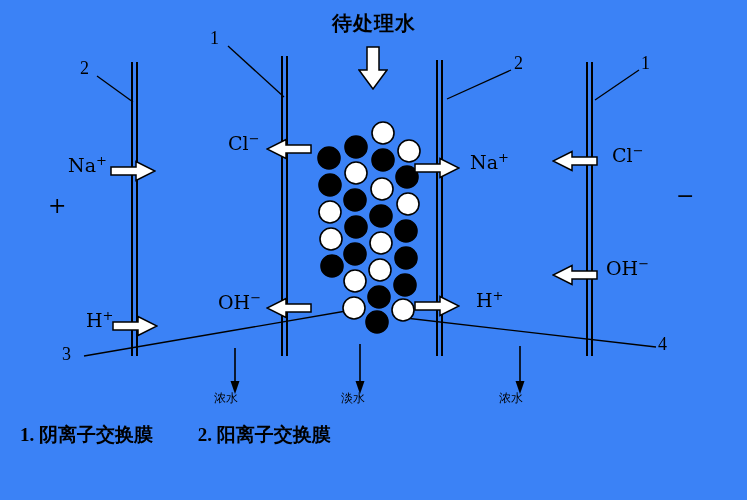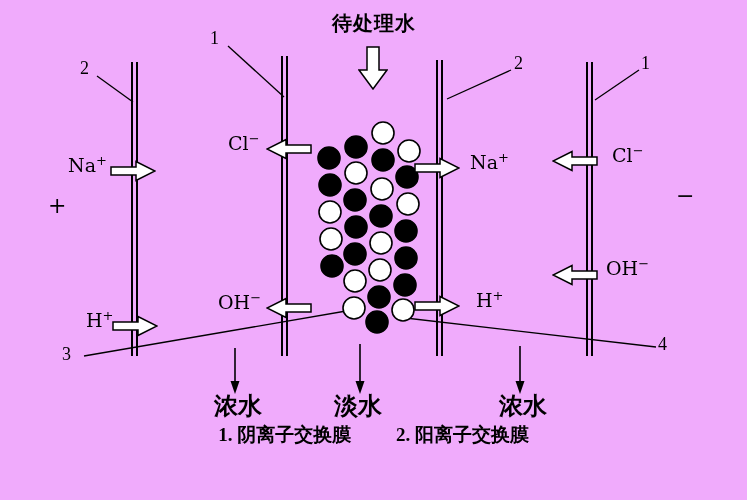--- a/index.html
+++ b/index.html
@@ -1,34 +1,34 @@
 <!DOCTYPE html>
 <html><head>
 <meta charset="utf-8">
 <style>
   html,body { margin:0; padding:0; background:#fff; }
   .canvas {
-    position:relative; width:747px; height:500px; background:#f0abfc;
+    position:relative; width:747px; height:500px; background:#3b82f6;
     font-family:"Liberation Serif","DejaVu Serif",serif; color:#000; overflow:hidden;
   }
   .abs { position:absolute; }
   .membrane {
     position:absolute; width:3px; z-index:1;
     border-left:2px solid #000; border-right:2px solid #000;
   }
   .cjk { font-weight:600; font-size:20px; letter-spacing:1px; white-space:nowrap; }
   .ion { font-size:19px; z-index:3; white-space:nowrap; font-family:"DejaVu Serif","Liberation Serif",serif; }
   .ion sup { font-size:13px; }
   .num { font-size:18px; z-index:3; }
   .sign { font-size:22px; z-index:3; font-family:"DejaVu Serif",serif; }
   .arrow-svg { position:absolute; z-index:4; }
   #overlay { position:absolute; left:0; top:0; z-index:2; pointer-events:none; }
-  .legend-row { width:747px; text-align:center; font-weight:600; font-size:19px; white-space:nowrap; }
+  .legend-row { width:747px; font-weight:600; font-size:19px; white-space:nowrap; }
   .legend-item { margin:0 20px; }
-  .outlet { font-weight:700; font-size:24px; z-index:3; white-space:nowrap; }
+  .outlet { font-weight:400; font-size:12px; z-index:3; white-space:nowrap; }
 </style>
 </head>
 <body>
 
 <div class="canvas">
 
   <svg id="overlay" width="747" height="500">
       <line x1="228" y1="46" x2="284" y2="97" stroke="#000000" stroke-width="1.3"></line>
       <line x1="97" y1="76" x2="133" y2="102" stroke="#000000" stroke-width="1.3"></line>
       <line x1="511" y1="70" x2="447" y2="99" stroke="#000000" stroke-width="1.3"></line>
@@ -131,21 +131,21 @@
   <svg class="arrow-svg" style="left:352px; top:344px;" width="16" height="50">
     <line x1="8" y1="0" x2="8" y2="38" stroke="#000" stroke-width="1.6"></line>
       <polygon points="3.5,37 12.5,37 8,50" fill="#000"></polygon>
   </svg>
   <svg class="arrow-svg" style="left:512px; top:346px;" width="16" height="48">
     <line x1="8" y1="0" x2="8" y2="36" stroke="#000" stroke-width="1.6"></line>
       <polygon points="3.5,35 12.5,35 8,48" fill="#000"></polygon>
   </svg>
 
   <span class="abs outlet" style="left:214px; top:390px;">浓水</span>
-  <span class="abs outlet" style="left:334px; top:390px;">淡水</span>
+  <span class="abs outlet" style="left:341px; top:390px;">淡水</span>
   <span class="abs outlet" style="left:499px; top:390px;">浓水</span>
 
   <div class="abs legend-row" style="left:0; top:422px; z-index:3;">
     <span class="legend-item"><span>1.</span>&nbsp;<span>阴离子交换膜</span></span>
     <span class="legend-item"><span>2.</span>&nbsp;<span>阳离子交换膜</span></span>
   </div>
 
 </div>
 
 </body></html>

